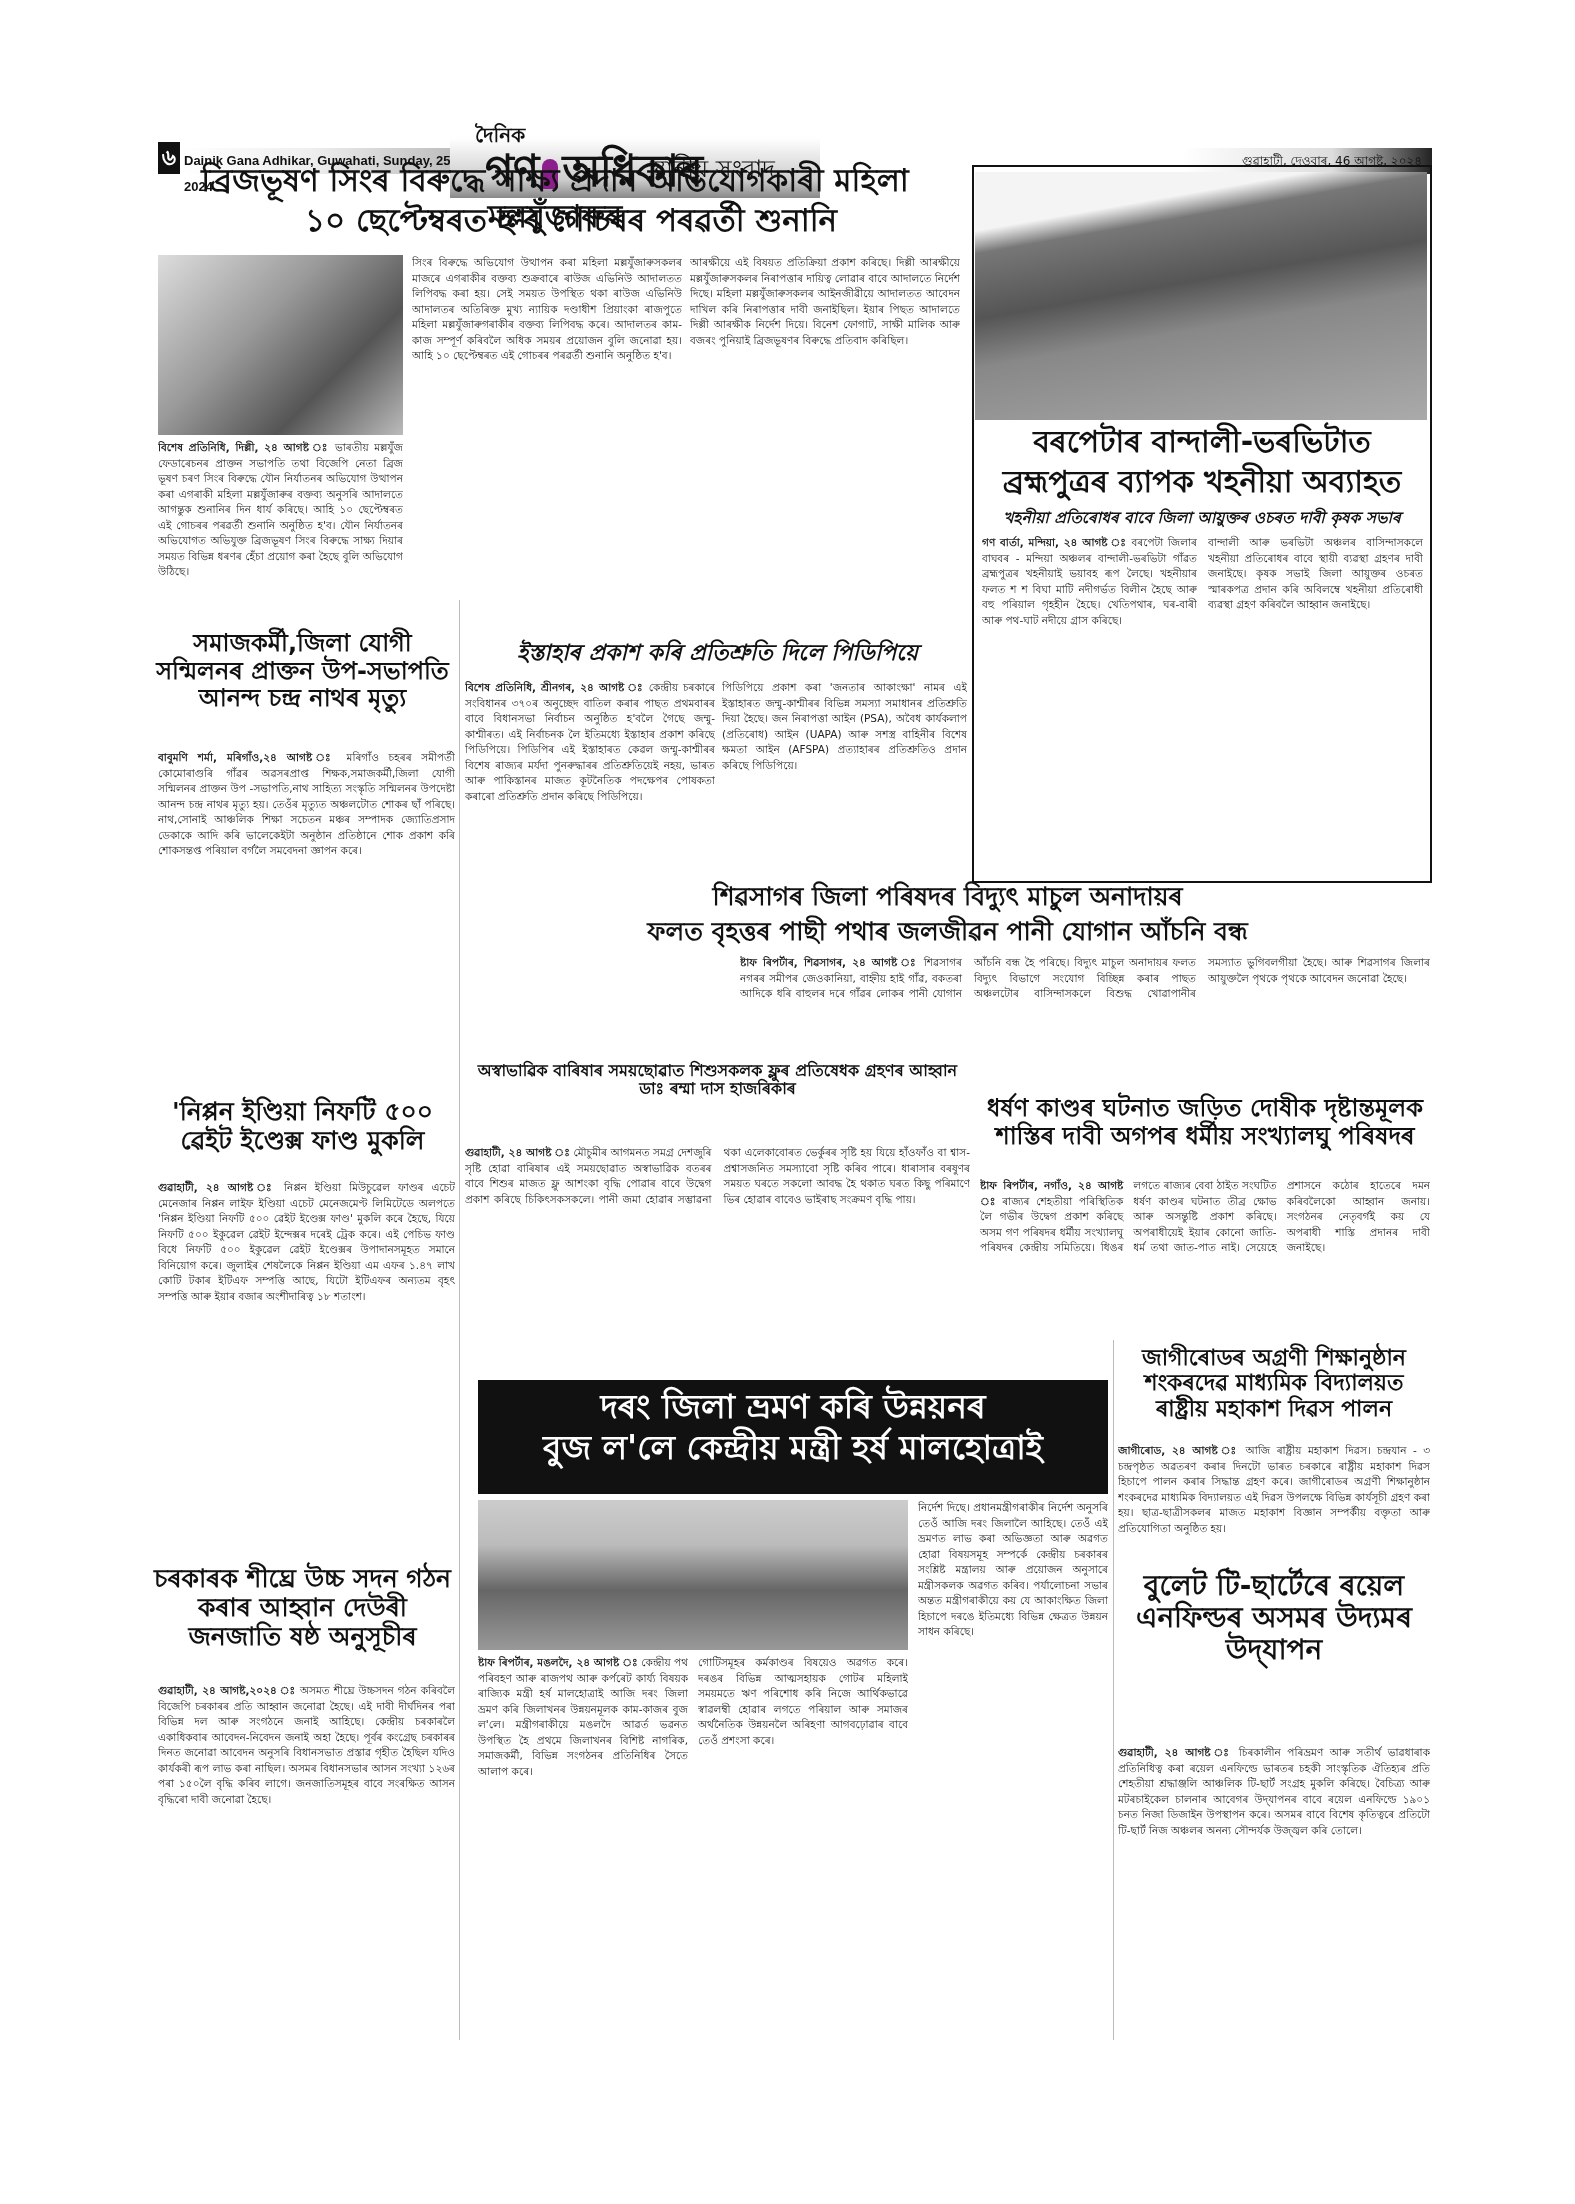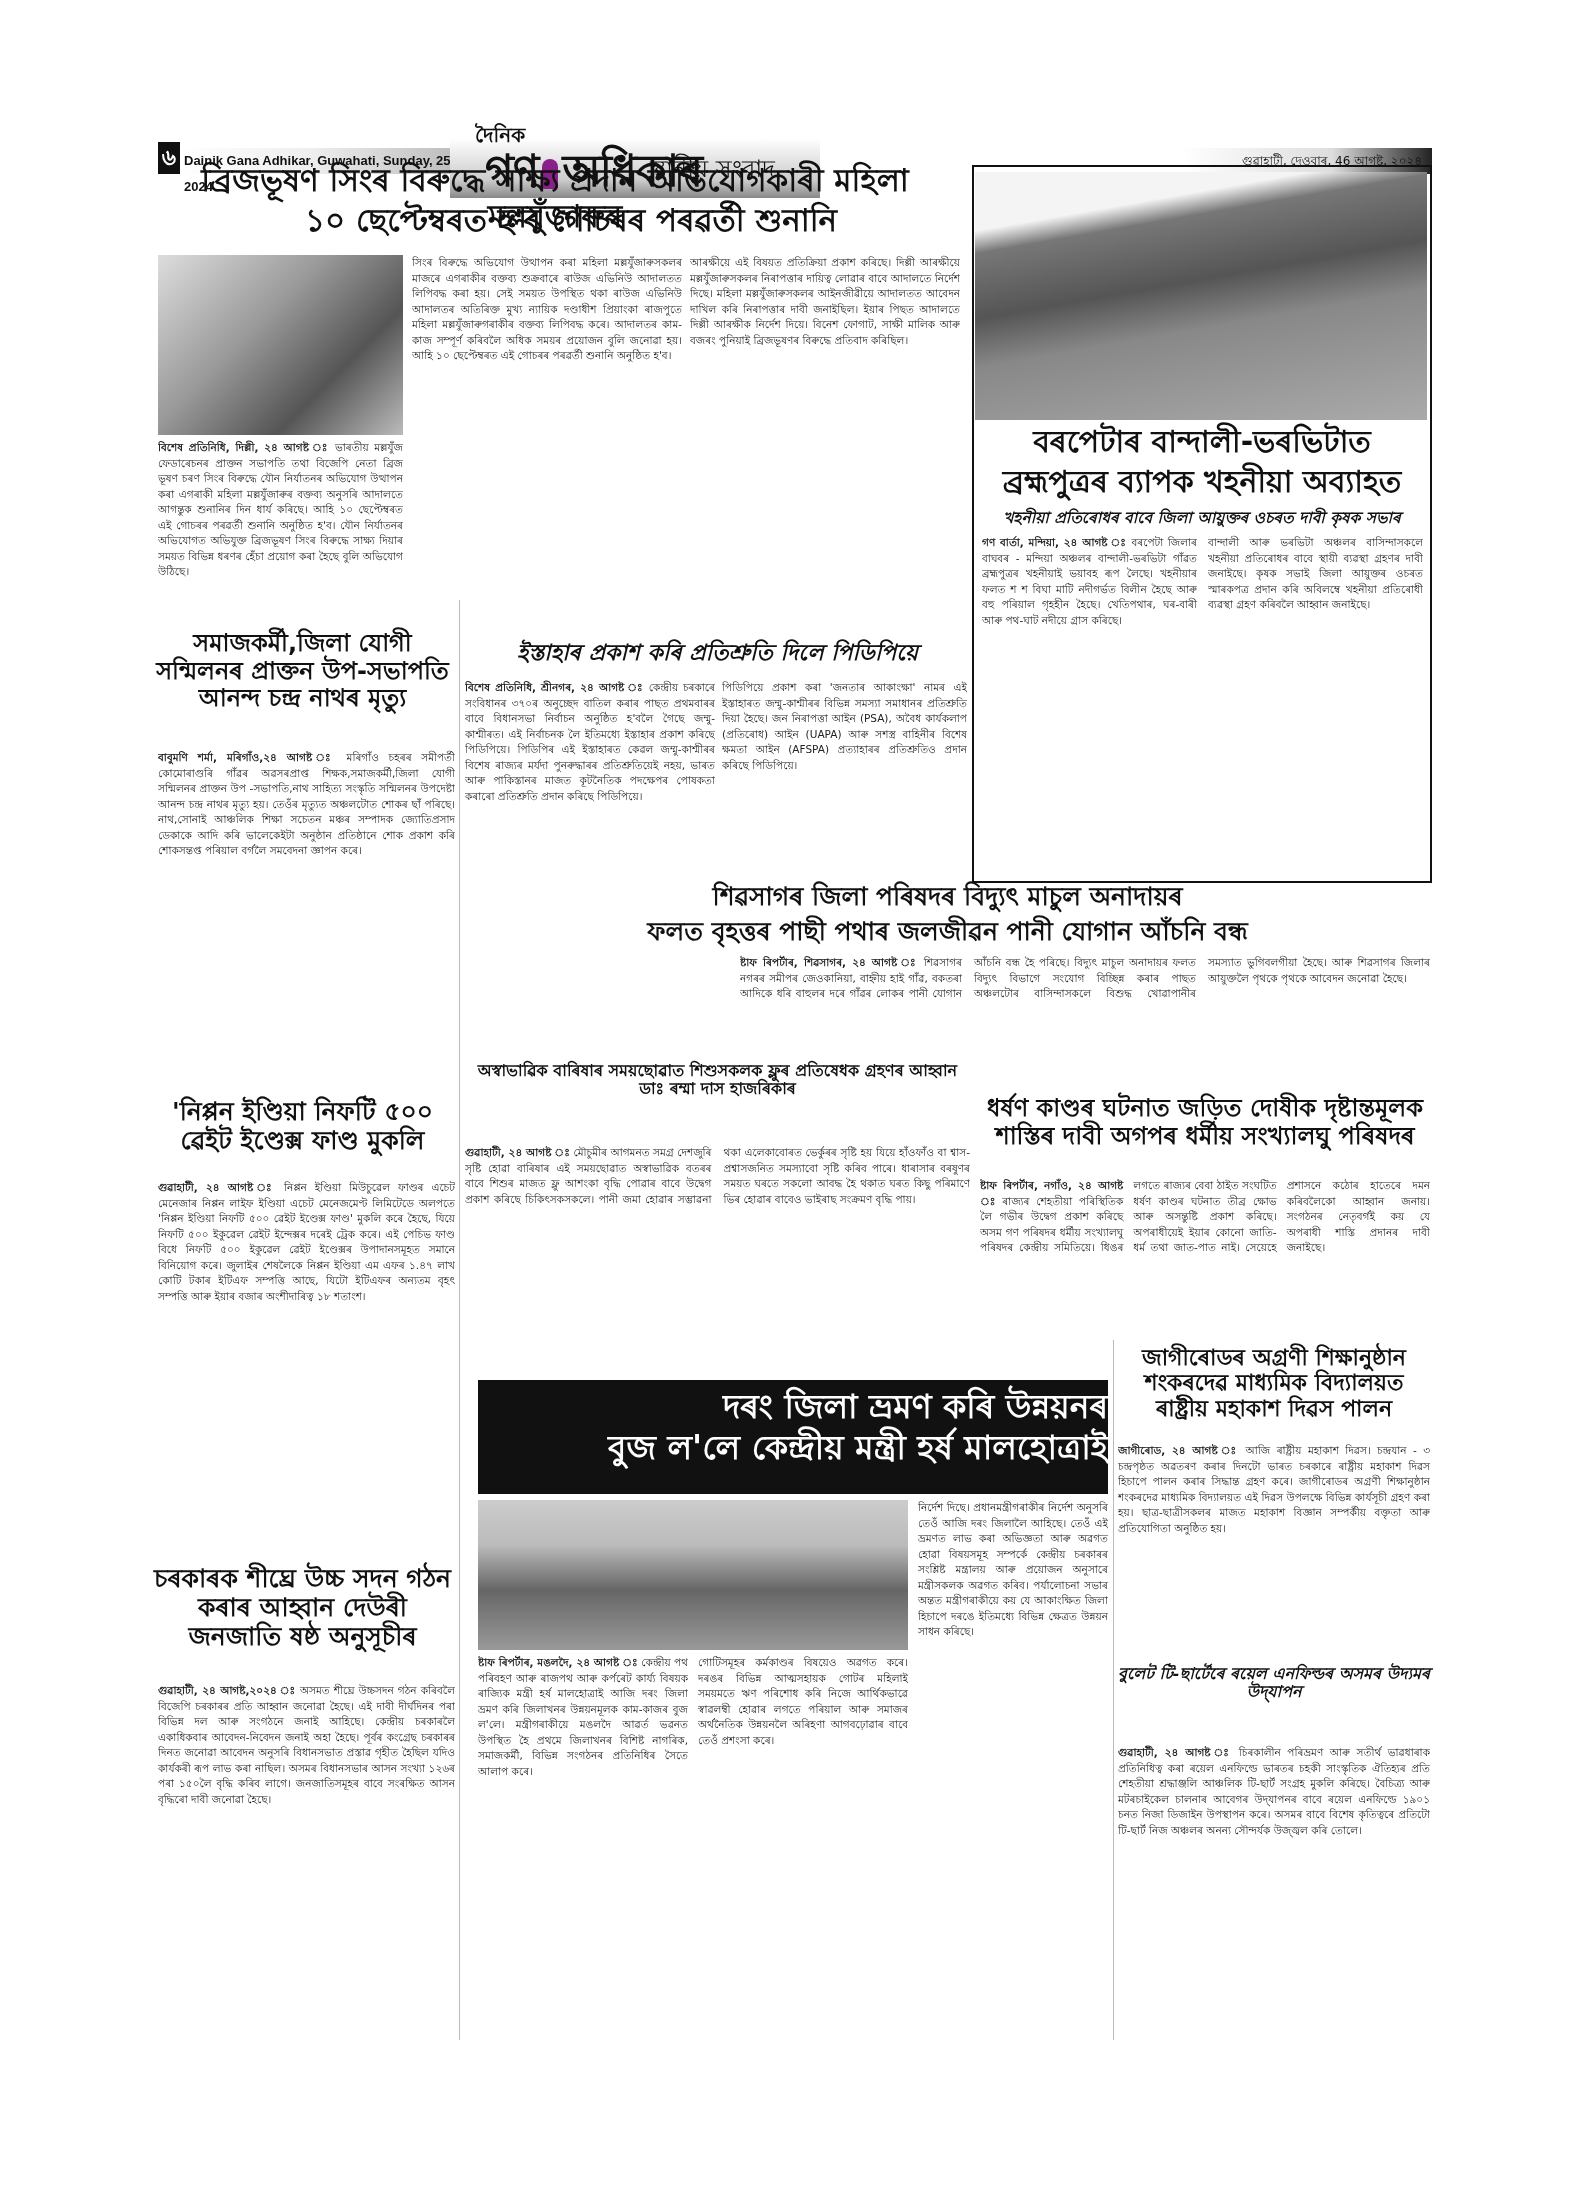--- a/index.html
+++ b/index.html
@@ -15,21 +15,21 @@
   .logo-main{position:absolute;left:335px;top:38px;font-size:44px;font-weight:bold;letter-spacing:-1px;}
   .logo-figure{display:inline-block;width:16px;height:30px;background:#8a1f8c;border-radius:8px 8px 2px 2px;vertical-align:middle;margin:0 4px;}
   .section-label{position:absolute;left:500px;top:50px;font-size:24px;}
   .bn-date{position:absolute;right:0;top:48px;height:26px;width:250px;background:linear-gradient(90deg,#fff 0%,#ddd 60%,#222 100%);font-size:12px;line-height:26px;padding-left:60px;}
   
   .hl{position:absolute;font-weight:bold;text-align:center;line-height:1.15;color:#111;}
   .body-text{position:absolute;font-size:10.5px;line-height:15.5px;text-align:justify;color:#222;overflow:hidden;}
   .byline{font-weight:bold;}
   .photo{position:absolute;background:#888;overflow:hidden;}
   .box{position:absolute;border:2px solid #111;}
-  .black-banner{position:absolute;background:#111;color:#fff;font-weight:bold;text-align:right;line-height:1.25;}
+  .black-banner{position:absolute;background:#111;color:#fff;font-weight:bold;text-align:center;line-height:1.25;}
   .rule{position:absolute;background:#333;}
 </style>
 </head>
 <body>
 
 <div class="page">
 
   <div class="mast">
     <div class="pgno">৬</div>
     <div class="eng-date">Dainik Gana Adhikar, Guwahati, Sunday, 25 August, 2024</div>
@@ -118,21 +118,21 @@
     <span class="byline">গুৱাহাটী, ২৪ আগষ্ট,২০২৪ ঃ</span>
     <span>অসমত শীঘ্ৰে উচ্চসদন গঠন কৰিবলৈ বিজেপি চৰকাৰৰ প্ৰতি আহ্বান জনোৱা হৈছে। এই দাবী দীৰ্ঘদিনৰ পৰা বিভিন্ন দল আৰু সংগঠনে জনাই আহিছে। কেন্দ্ৰীয় চৰকাৰলৈ একাধিকবাৰ আবেদন-নিবেদন জনাই অহা হৈছে। পূৰ্বৰ কংগ্ৰেছ চৰকাৰৰ দিনত জনোৱা আবেদন অনুসৰি বিধানসভাত প্ৰস্তাৱ গৃহীত হৈছিল যদিও কাৰ্যকৰী ৰূপ লাভ কৰা নাছিল। অসমৰ বিধানসভাৰ আসন সংখ্যা ১২৬ৰ পৰা ১৫০লৈ বৃদ্ধি কৰিব লাগে। জনজাতিসমূহৰ বাবে সংৰক্ষিত আসন বৃদ্ধিৰো দাবী জনোৱা হৈছে।</span>
   </div>
 
   <div class="hl" style="left:968px;top:1345px;width:312px;font-size:22px;">জাগীৰোডৰ অগ্ৰণী শিক্ষানুষ্ঠান শংকৰদেৱ মাধ্যমিক বিদ্যালয়ত ৰাষ্ট্ৰীয় মহাকাশ দিৱস পালন</div>
   <div class="body-text" style="left:968px;top:1443px;width:312px;height:195px;">
     <span class="byline">জাগীৰোড, ২৪ আগষ্ট ঃ</span>
     <span>আজি ৰাষ্ট্ৰীয় মহাকাশ দিৱস। চন্দ্ৰযান - ৩ চন্দ্ৰপৃষ্ঠত অৱতৰণ কৰাৰ দিনটো ভাৰত চৰকাৰে ৰাষ্ট্ৰীয় মহাকাশ দিৱস হিচাপে পালন কৰাৰ সিদ্ধান্ত গ্ৰহণ কৰে। জাগীৰোডৰ অগ্ৰণী শিক্ষানুষ্ঠান শংকৰদেৱ মাধ্যমিক বিদ্যালয়ত এই দিৱস উপলক্ষে বিভিন্ন কাৰ্যসূচী গ্ৰহণ কৰা হয়। ছাত্ৰ-ছাত্ৰীসকলৰ মাজত মহাকাশ বিজ্ঞান সম্পৰ্কীয় বক্তৃতা আৰু প্ৰতিযোগিতা অনুষ্ঠিত হয়।</span>
   </div>
 
-  <div class="hl" style="left:968px;top:1665px;width:312px;font-size:16px;font-style:italic;">বুলেট টি-ছাৰ্টেৰে ৰয়েল এনফিল্ডৰ অসমৰ উদ্যমৰ উদ্‌যাপন</div>
+  <div class="hl" style="left:968px;top:1570px;width:312px;font-size:28px;">বুলেট টি-ছাৰ্টেৰে ৰয়েল এনফিল্ডৰ অসমৰ উদ্যমৰ উদ্‌যাপন</div>
   <div class="body-text" style="left:968px;top:1745px;width:312px;height:290px;">
     <span class="byline">গুৱাহাটী, ২৪ আগষ্ট ঃ</span>
     <span>চিৰকালীন পৰিভ্ৰমণ আৰু সতীৰ্থ ভাৱধাৰাক প্ৰতিনিধিত্ব কৰা ৰয়েল এনফিল্ডে ভাৰতৰ চহকী সাংস্কৃতিক ঐতিহ্যৰ প্ৰতি শেহতীয়া শ্ৰদ্ধাঞ্জলি আঞ্চলিক টি-ছাৰ্ট সংগ্ৰহ মুকলি কৰিছে। বৈচিত্ৰ্য আৰু মটৰচাইকেল চালনাৰ আবেগৰ উদ্‌যাপনৰ বাবে ৰয়েল এনফিল্ডে ১৯০১ চনত নিজা ডিজাইন উপস্থাপন কৰে। অসমৰ বাবে বিশেষ কৃতিত্বৰে প্ৰতিটো টি-ছাৰ্ট নিজ অঞ্চলৰ অনন্য সৌন্দৰ্যক উজ্জ্বল কৰি তোলে।</span>
   </div>
 
   <div class="rule" style="left:309px;top:600px;width:1px;height:1440px;background:#bbb;"></div>
   <div class="rule" style="left:963px;top:1340px;width:1px;height:700px;background:#bbb;"></div>
 </div>
 
 </body></html>

